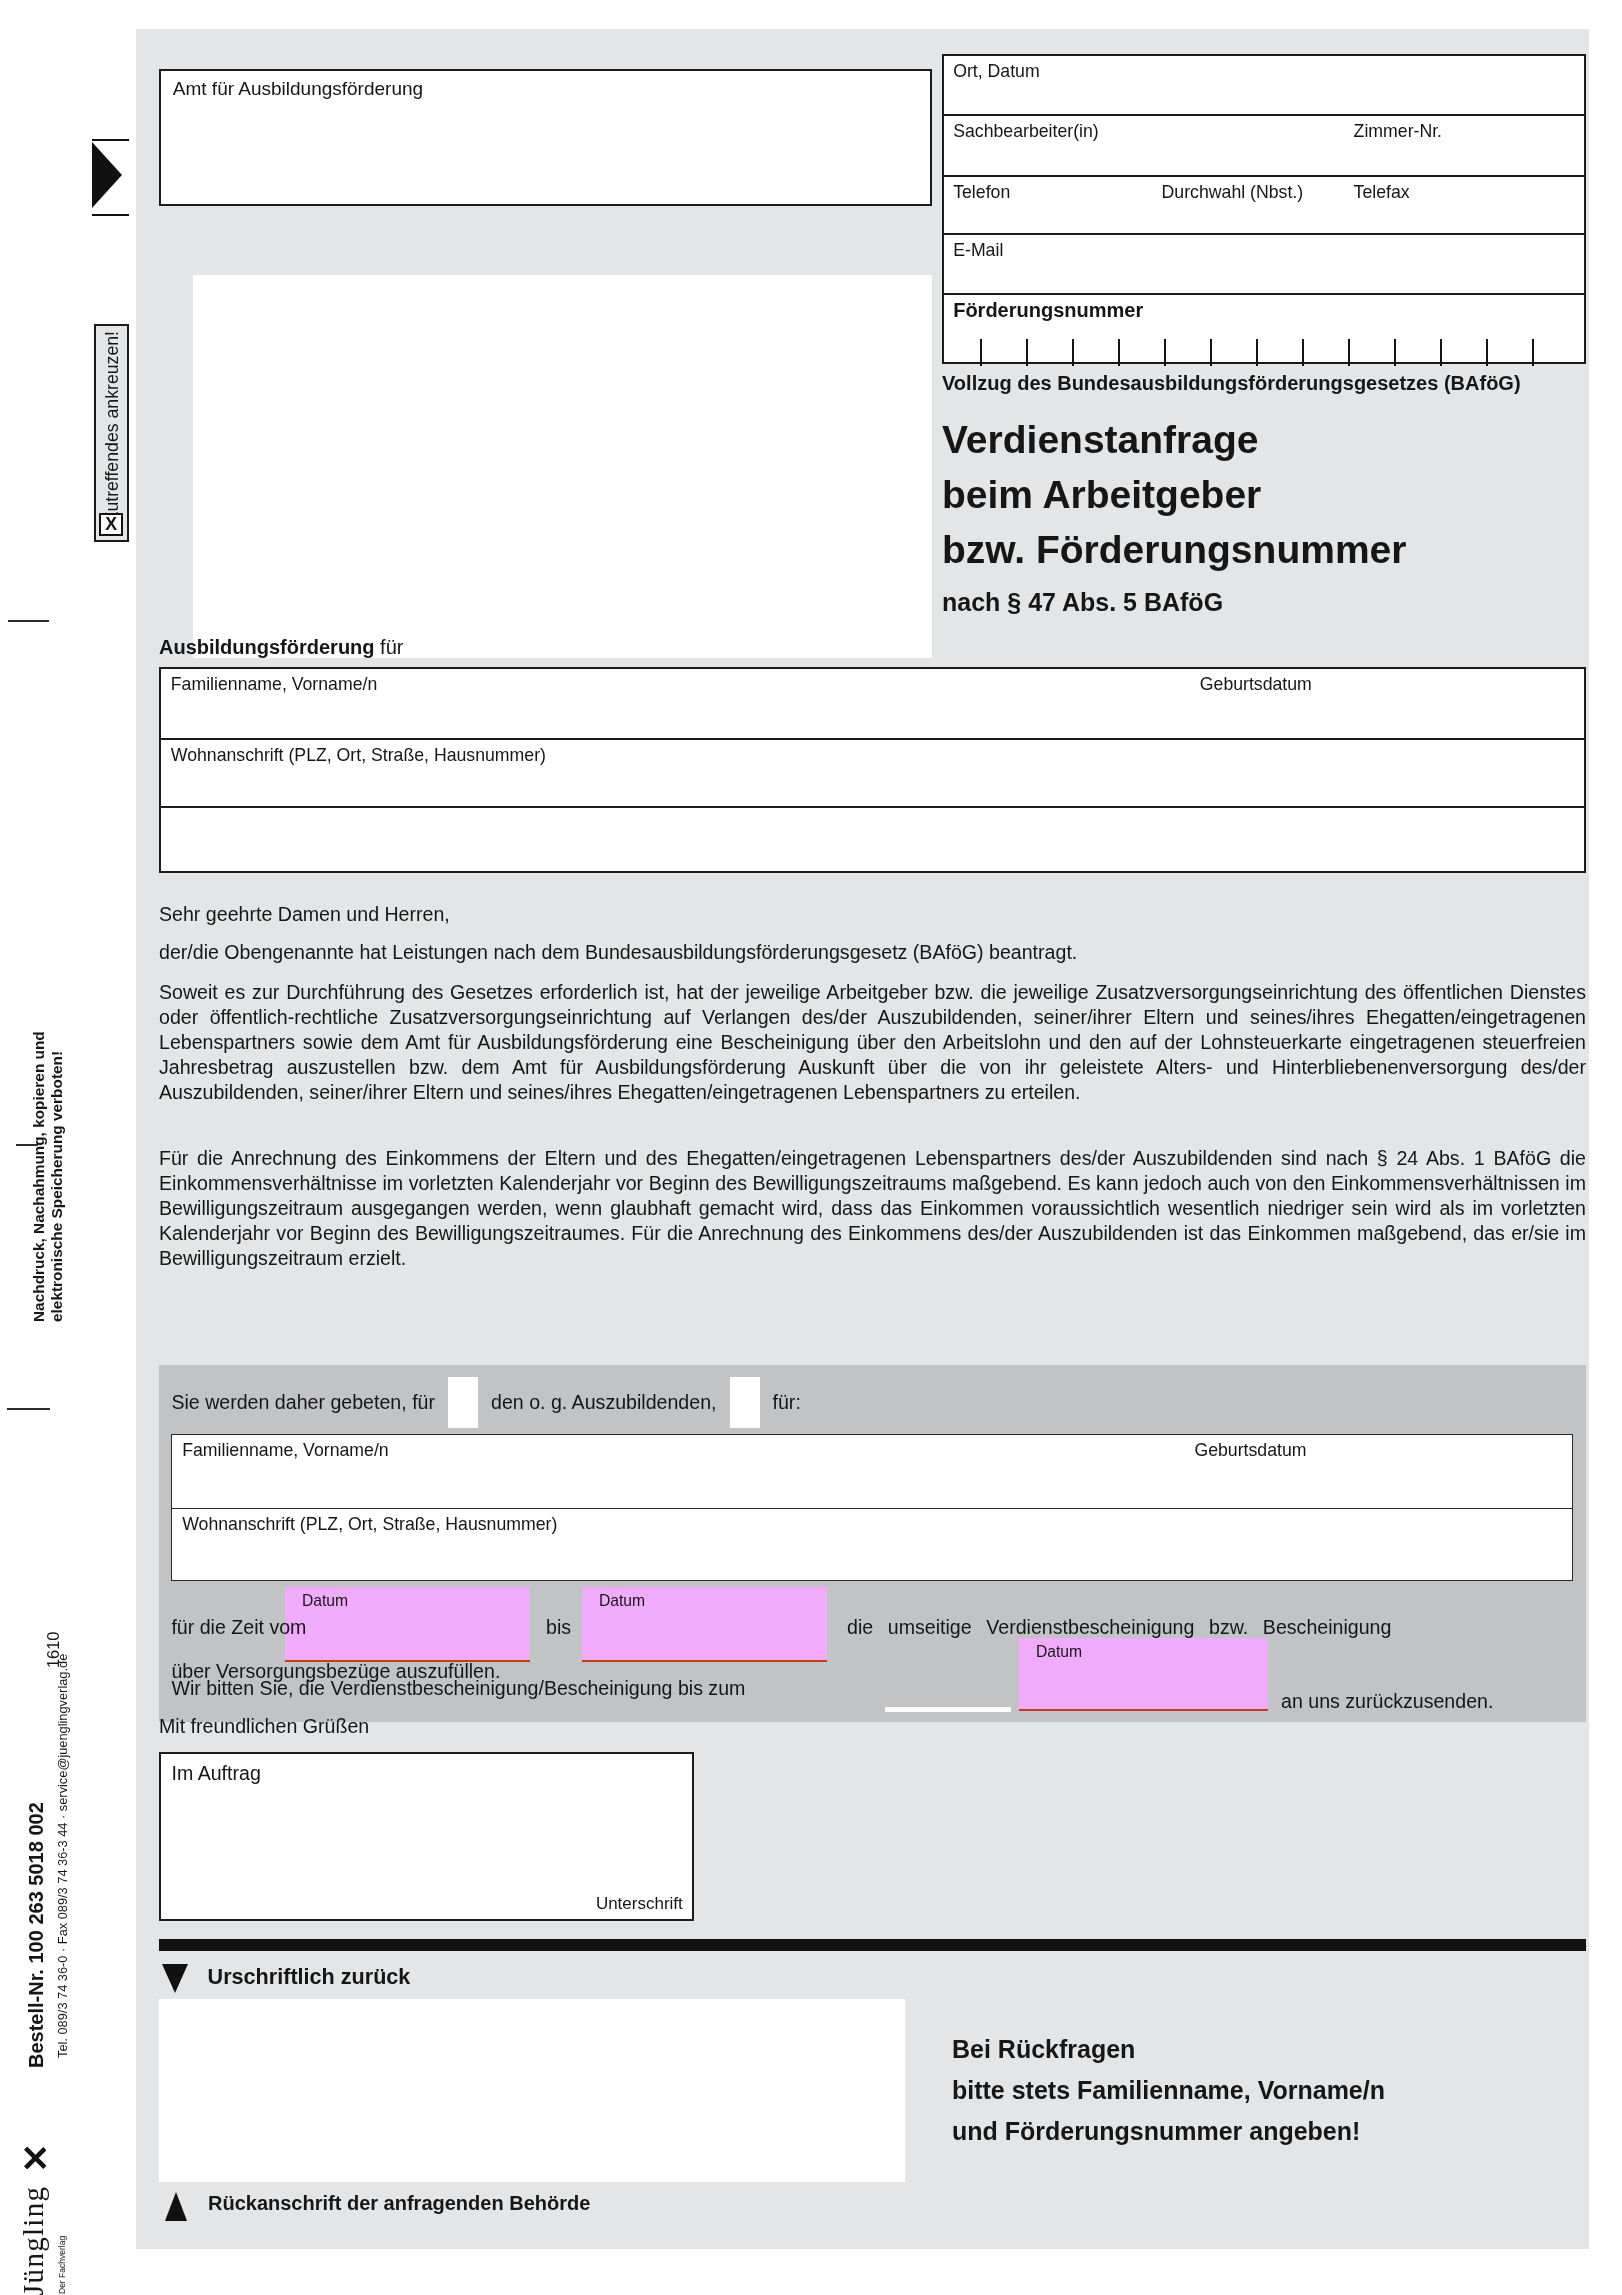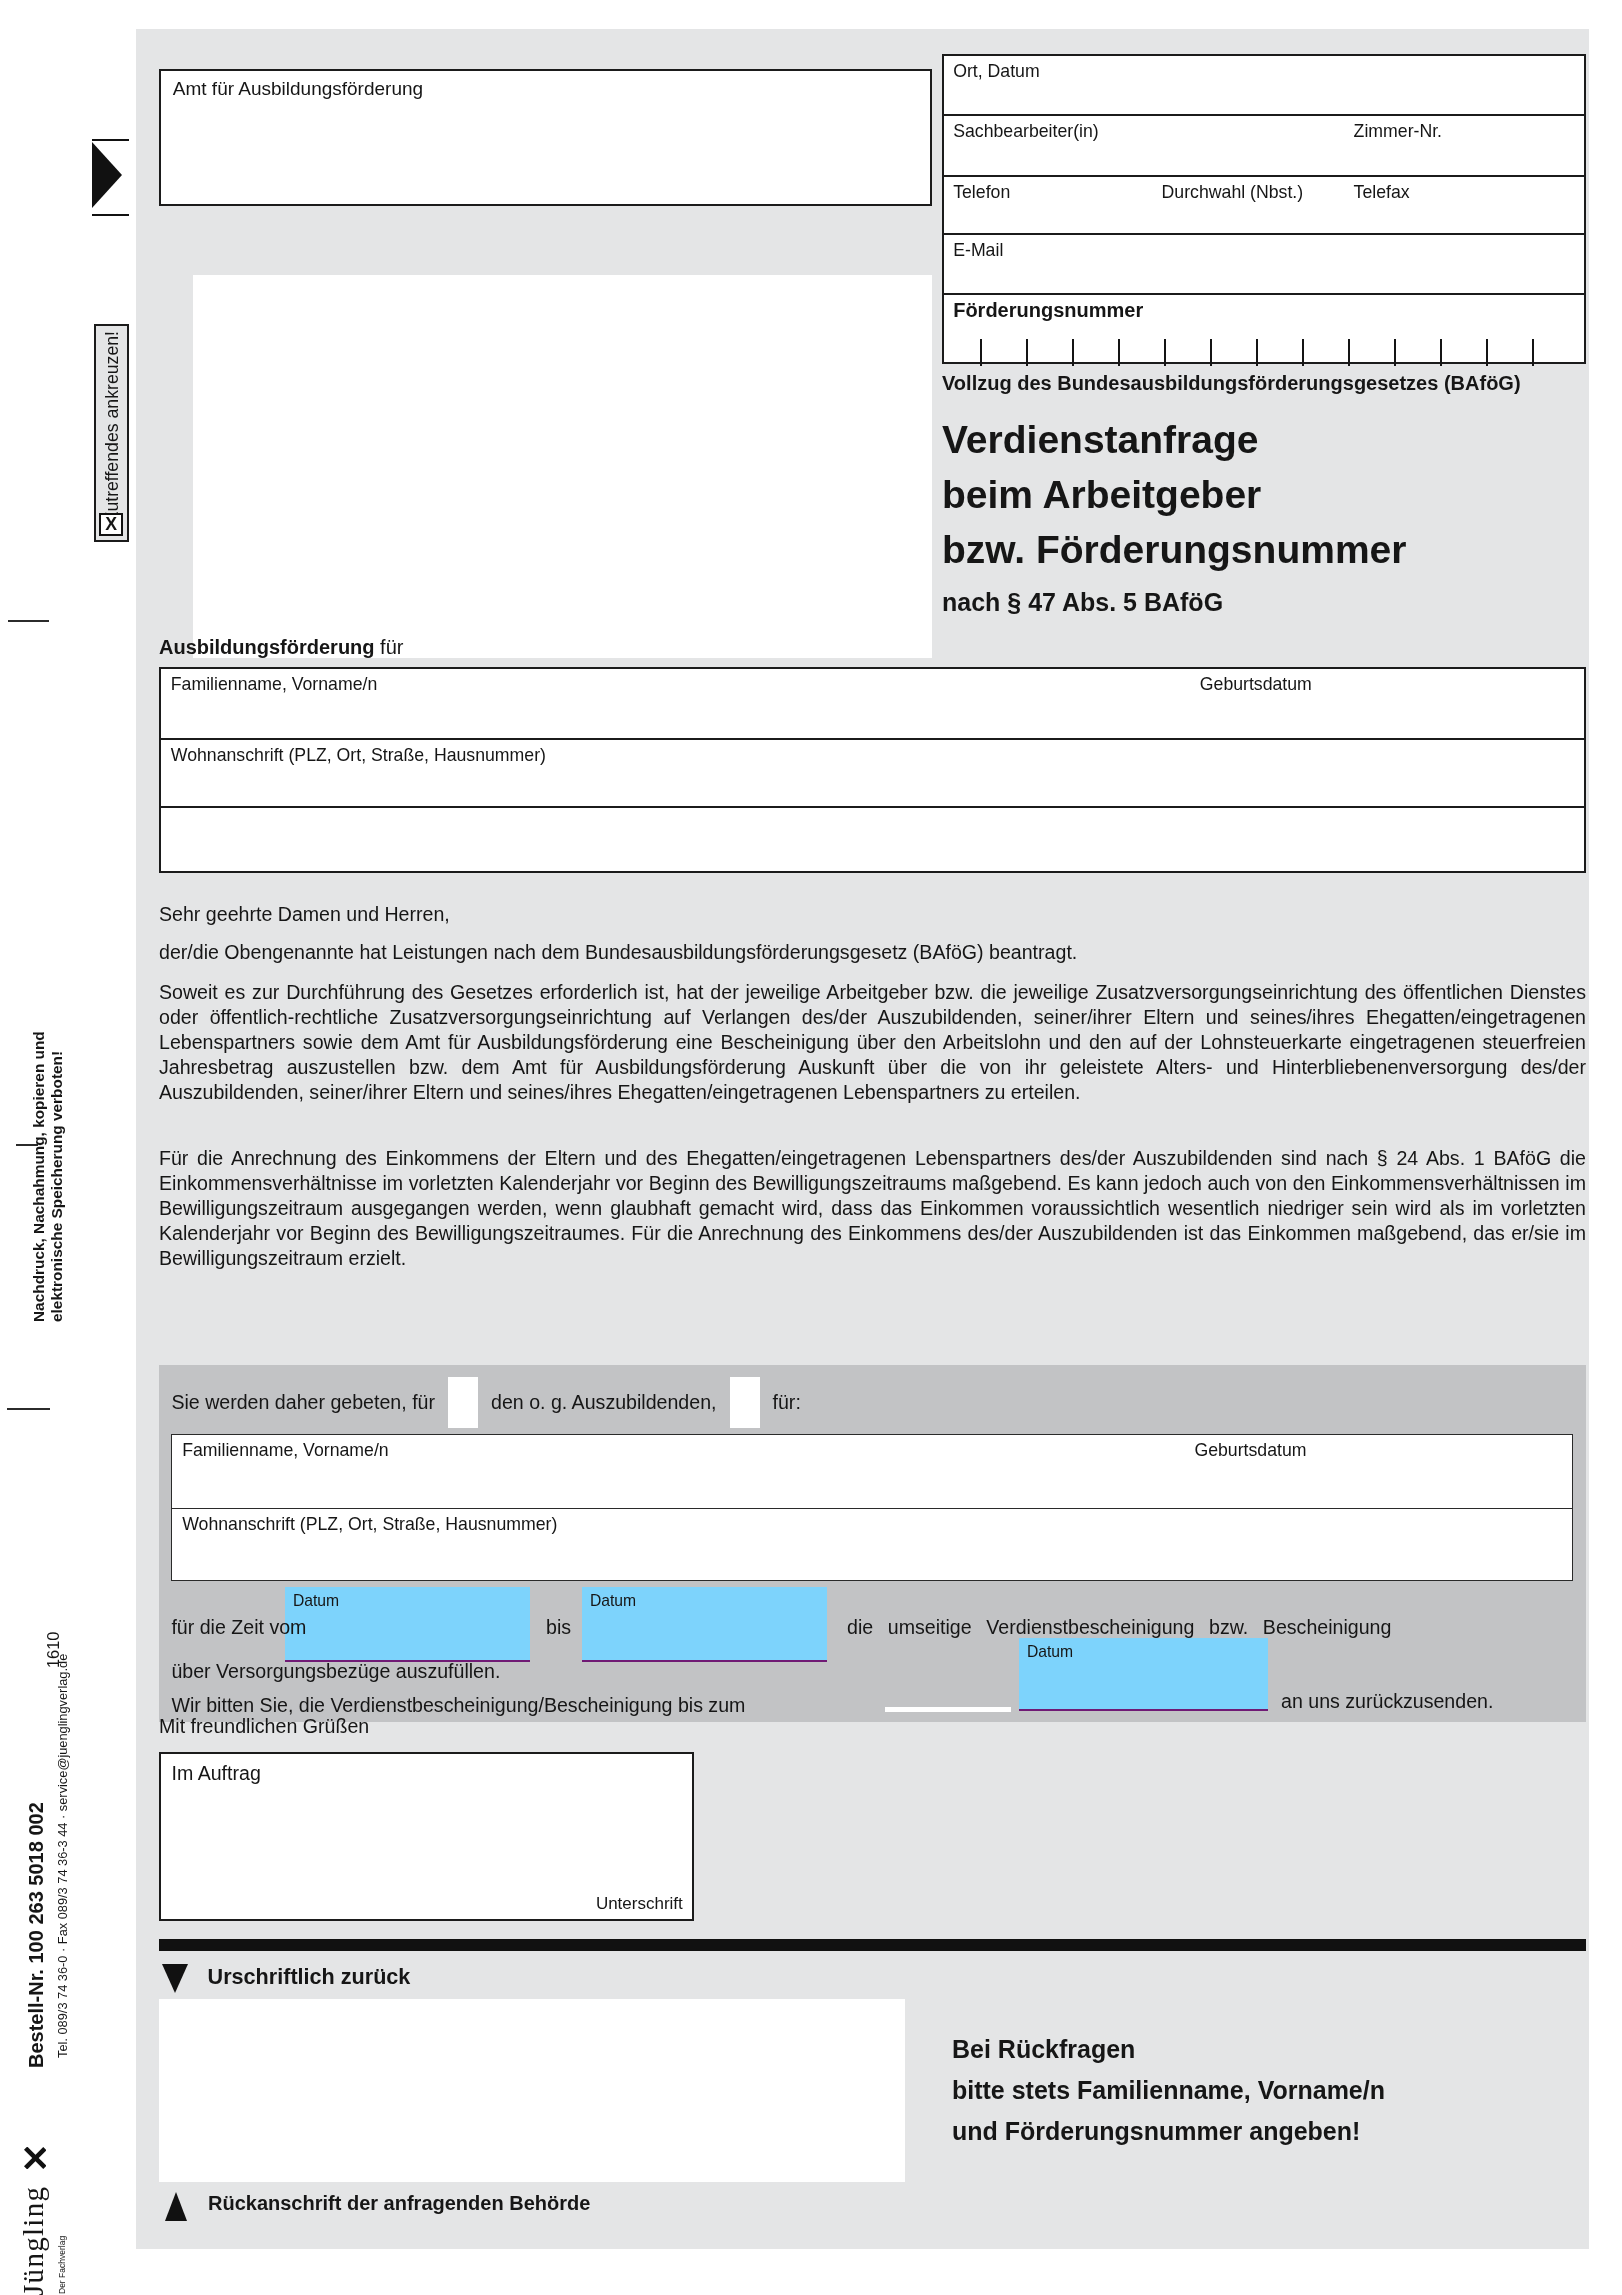--- a/index.html
+++ b/index.html
@@ -10,21 +10,21 @@
   .box{position:absolute;background:#fff;border:2px solid #1b1b1b;box-sizing:border-box;}
   .lbl{font-size:17.7px;line-height:20px;}
   .blbl{font-weight:bold;}
   .body-text{font-size:19.6px;line-height:25px;}
   .just{text-align:justify;}
   .vtext{writing-mode:vertical-rl;transform:rotate(180deg);white-space:nowrap;}
   .fold{position:absolute;height:2px;background:#2b2b2b;}
   .row-divider{border-top:2px solid #1b1b1b;}
   .comb{position:absolute;left:36px;right:11.8px;bottom:0;height:27.5px;
         background:repeating-linear-gradient(to right,#141414 0 2px,transparent 2px 46px);}
-  .datum-box{position:absolute;background:#7dd3fc;border-bottom:2px solid #701a75;box-sizing:border-box;}
+  .datum-box{position:absolute;background:#f0abfc;border-bottom:2px solid #c2410c;box-sizing:border-box;padding-left:9px;}
   .datum-lbl{font-size:15.7px;padding:5.2px 0 0 7.9px;}
   .tri-down{width:0;height:0;border-left:13px solid transparent;border-right:13px solid transparent;border-top:29px solid #111;}
   .tri-up{width:0;height:0;border-left:11.8px solid transparent;border-right:11.8px solid transparent;border-bottom:29px solid #111;}
   .chkwhite{width:30px;height:51px;background:#fff;}
 </style>
 </head>
 <body>
 
 <div class="page">
 
@@ -146,21 +146,21 @@
     </div>
     <div class="datum-box" style="left:423px;top:222px;width:245px;height:75px;">
       <div class="datum-lbl">Datum</div>
     </div>
 
     <div class="abs body-text" style="left:12.4px;top:250px;">für die Zeit vom</div>
     <div class="abs body-text" style="left:387px;top:250px;">bis</div>
     <div class="abs body-text" style="left:688px;top:250px;width:728px;word-spacing:9.2px;">die umseitige Verdienstbescheinigung bzw. Bescheinigung</div>
     <div class="abs body-text" style="left:12.4px;top:294px;">über Versorgungsbezüge auszufüllen.</div>
 
-    <div class="abs body-text" style="left:12.4px;top:328px;">Wir bitten Sie, die Verdienstbescheinigung/Bescheinigung bis zum</div>
+    <div class="abs body-text" style="left:12.4px;top:311px;">Wir bitten Sie, die Verdienstbescheinigung/Bescheinigung bis zum</div>
     <div class="abs" style="left:726px;top:342px;width:126px;height:5.2px;background:#fff;"></div>
     <div class="datum-box" style="left:860px;top:273px;width:249px;height:73px;">
       <div class="datum-lbl">Datum</div>
     </div>
     <div class="abs body-text" style="left:1122px;top:324px;">an uns zurückzusenden.</div>
   </div>
 
   <div class="abs body-text" style="left:159px;top:1714px;">Mit freundlichen Grüßen</div>
   <div class="box" style="left:159px;top:1752px;width:535px;height:169px;">
     <div style="padding:7.9px 0 0 10.5px;font-size:19.6px;">Im Auftrag</div>

